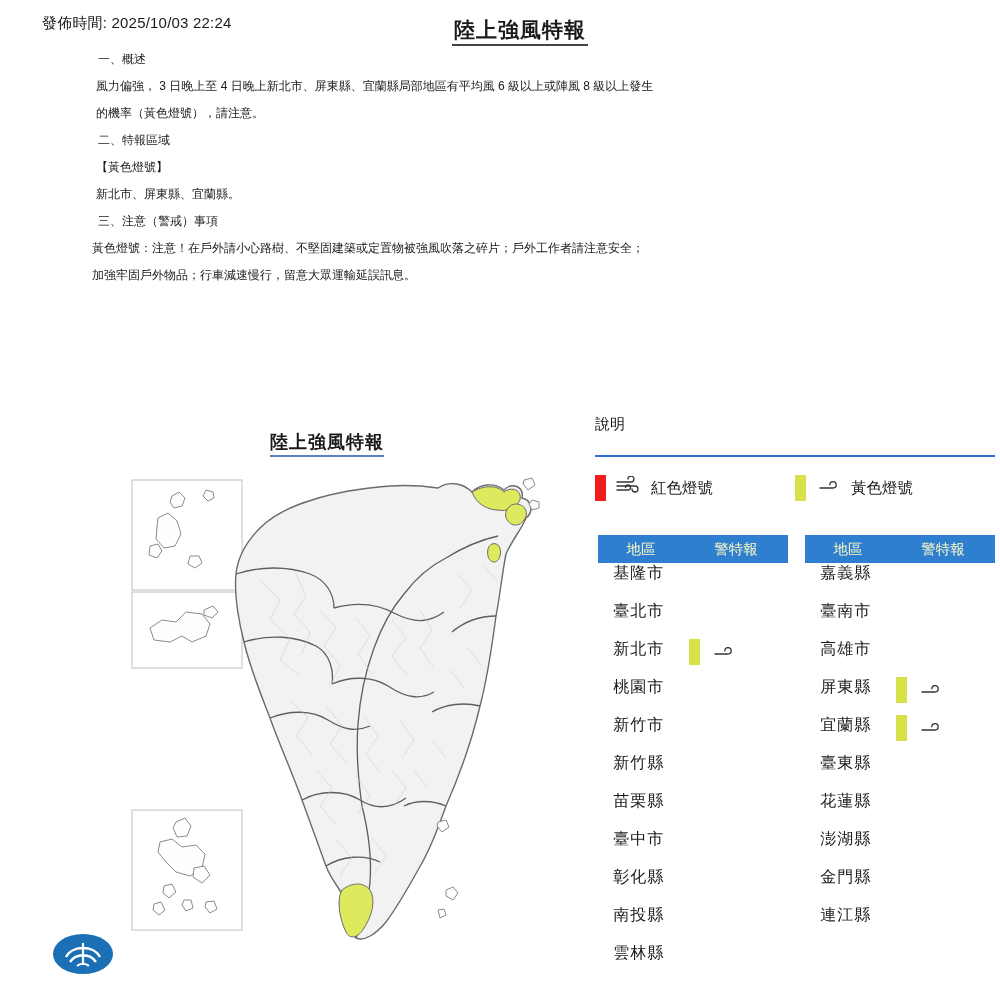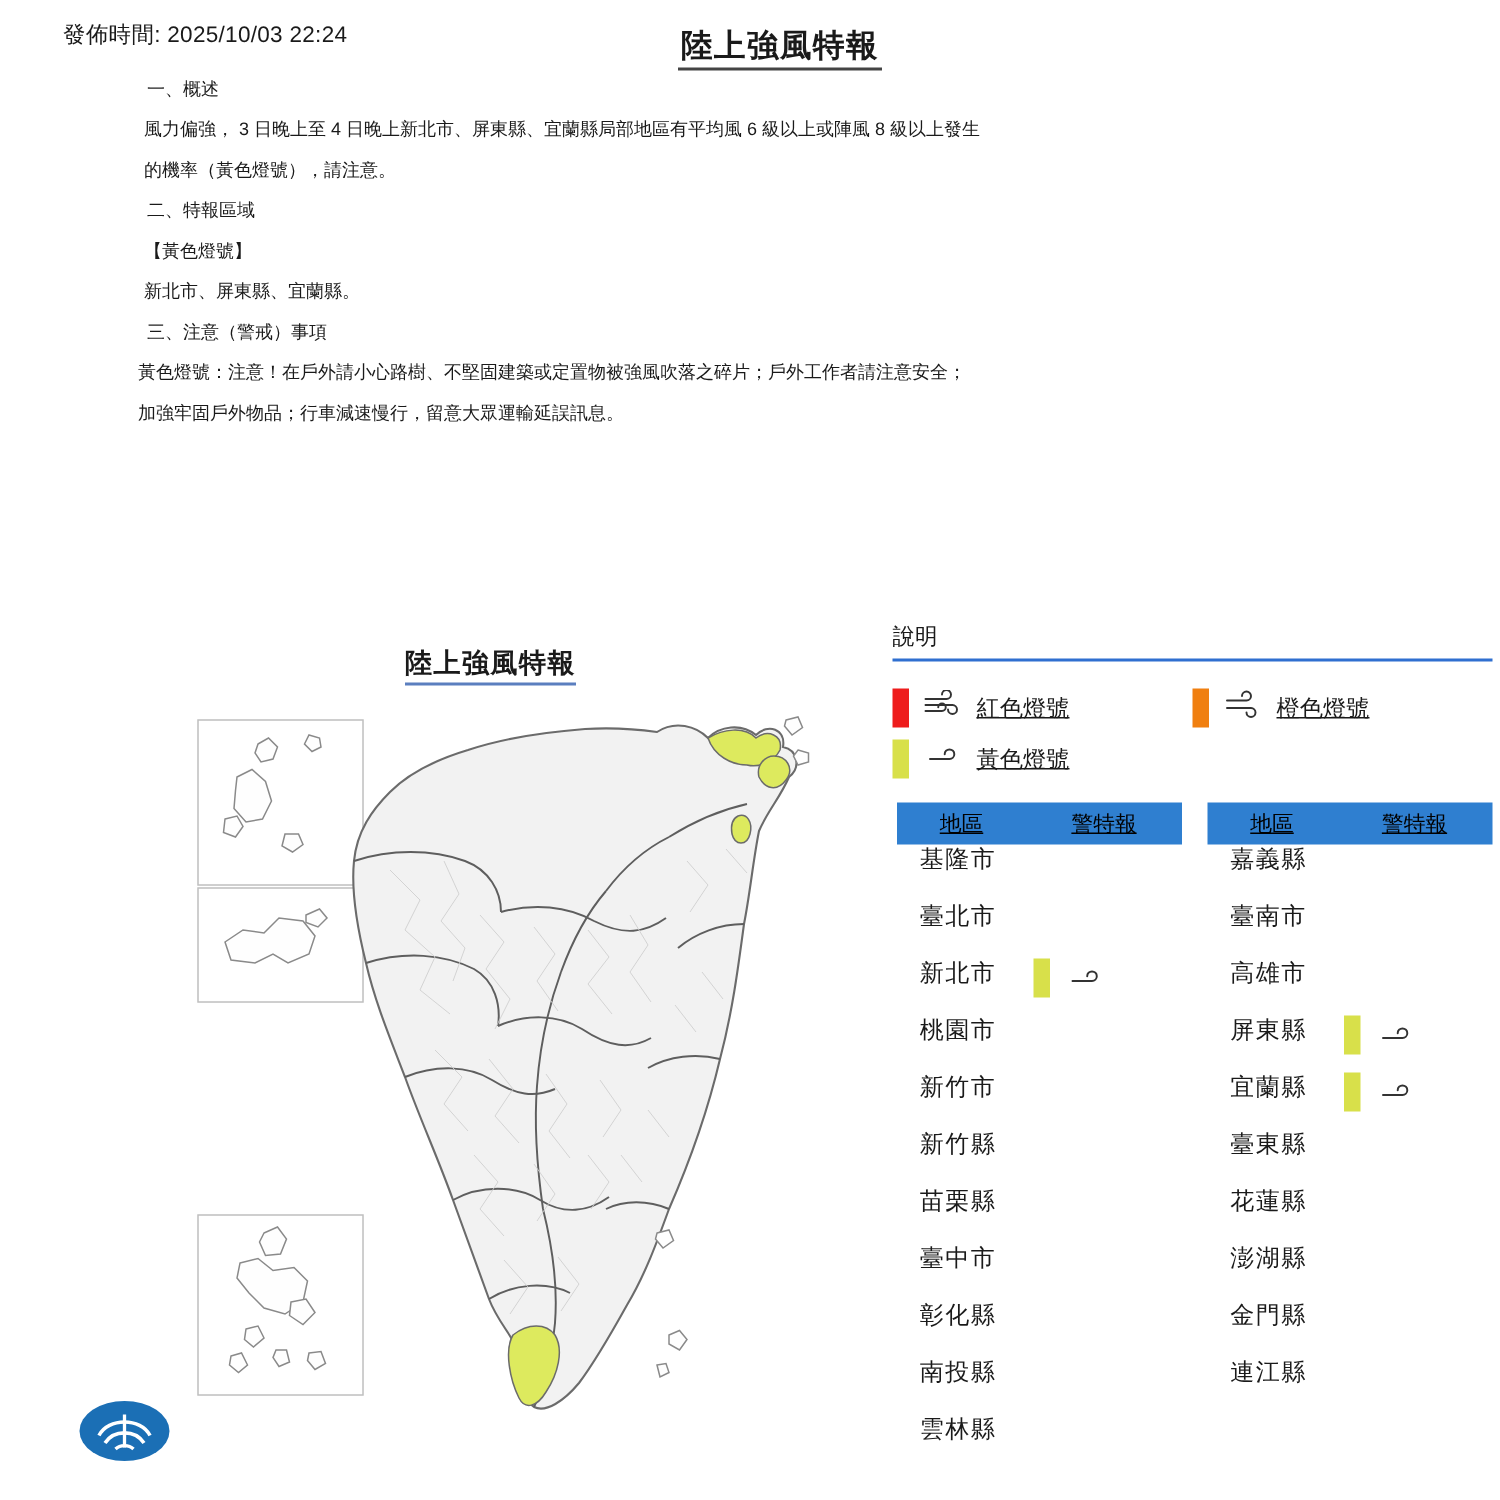--- a/index.html
+++ b/index.html
@@ -78,32 +78,31 @@
 
   
   .legend {
     position: absolute;
     left: 575px;
     top: 415px;
     width: 400px;
   }
   .legend-title {
     font-size: 15px;
-    padding-bottom: 5px;
+    padding-bottom: 21px;
   }
   .legend-rule {
     height: 2px;
     background: #2f6fd0;
     width: 400px;
   }
   .legend-items {
     margin-top: 14px;
     display: flex;
     flex-wrap: wrap;
-    text-decoration: underline;
   }
   .legend-item {
     width: 200px;
     display: flex;
     align-items: center;
     height: 34px;
     font-size: 15.5px;
   }
   .swatch {
     width: 11px;
@@ -118,25 +117,24 @@
     left: 578px;
     top: 535px;
     width: 400px;
     display: flex;
     gap: 17px;
   }
   .tbl { width: 190px; }
   .tbl-head {
     display: flex;
     background: #2f7fd0;
-    color: #000000;
+    color: #fef9c3;
     height: 28px;
     align-items: center;
     font-size: 14.5px;
-    text-decoration: underline;
   }
   .tbl-head .c1 { width: 86px; text-align: center; }
   .tbl-head .c2 { width: 104px; text-align: center; }
   .tbl-row {
     display: flex;
     align-items: flex-start;
     height: 38px;
     font-size: 16px;
   }
   .tbl-row .c1 {
@@ -320,32 +318,20 @@
               <g fill="none" stroke="#333" stroke-width="1.3" stroke-linecap="round">
             <path d="M3 6 h14 a3 3 0 1 0 -3 -3"></path>
                 <path d="M3 10 h18 a3 3 0 1 1 -3 3"></path>
                 <path d="M3 14 h11 a2.5 2.5 0 1 0 -2.5 -2.5"></path>
           </g>
             </svg>
         </span>
         <span>紅色燈號</span>
       </div>
 
-      <div class="legend-item">
-        <div class="swatch" style="background:#f07f10"></div>
-        <span class="legend-icon">
-          <svg width="30" height="20" viewBox="0 0 30 20">
-              <g fill="none" stroke="#333" stroke-width="1.3" stroke-linecap="round">
-            <path d="M4 7 h13 a3 3 0 1 0 -3 -3"></path>
-                <path d="M4 12 h16 a3 3 0 1 1 -3 3"></path>
-          </g>
-            </svg>
-        </span>
-        <span>橙色燈號</span>
-      </div>
 
       <div class="legend-item">
         <div class="swatch" style="background:#d8e04a"></div>
         <span class="legend-icon">
           <svg width="30" height="20" viewBox="0 0 30 20">
               <g fill="none" stroke="#333" stroke-width="1.3" stroke-linecap="round">
             <path d="M6 12 h13 a3.2 3.2 0 1 0 -3.2 -3.2"></path>
           </g>
             </svg>
         </span>

